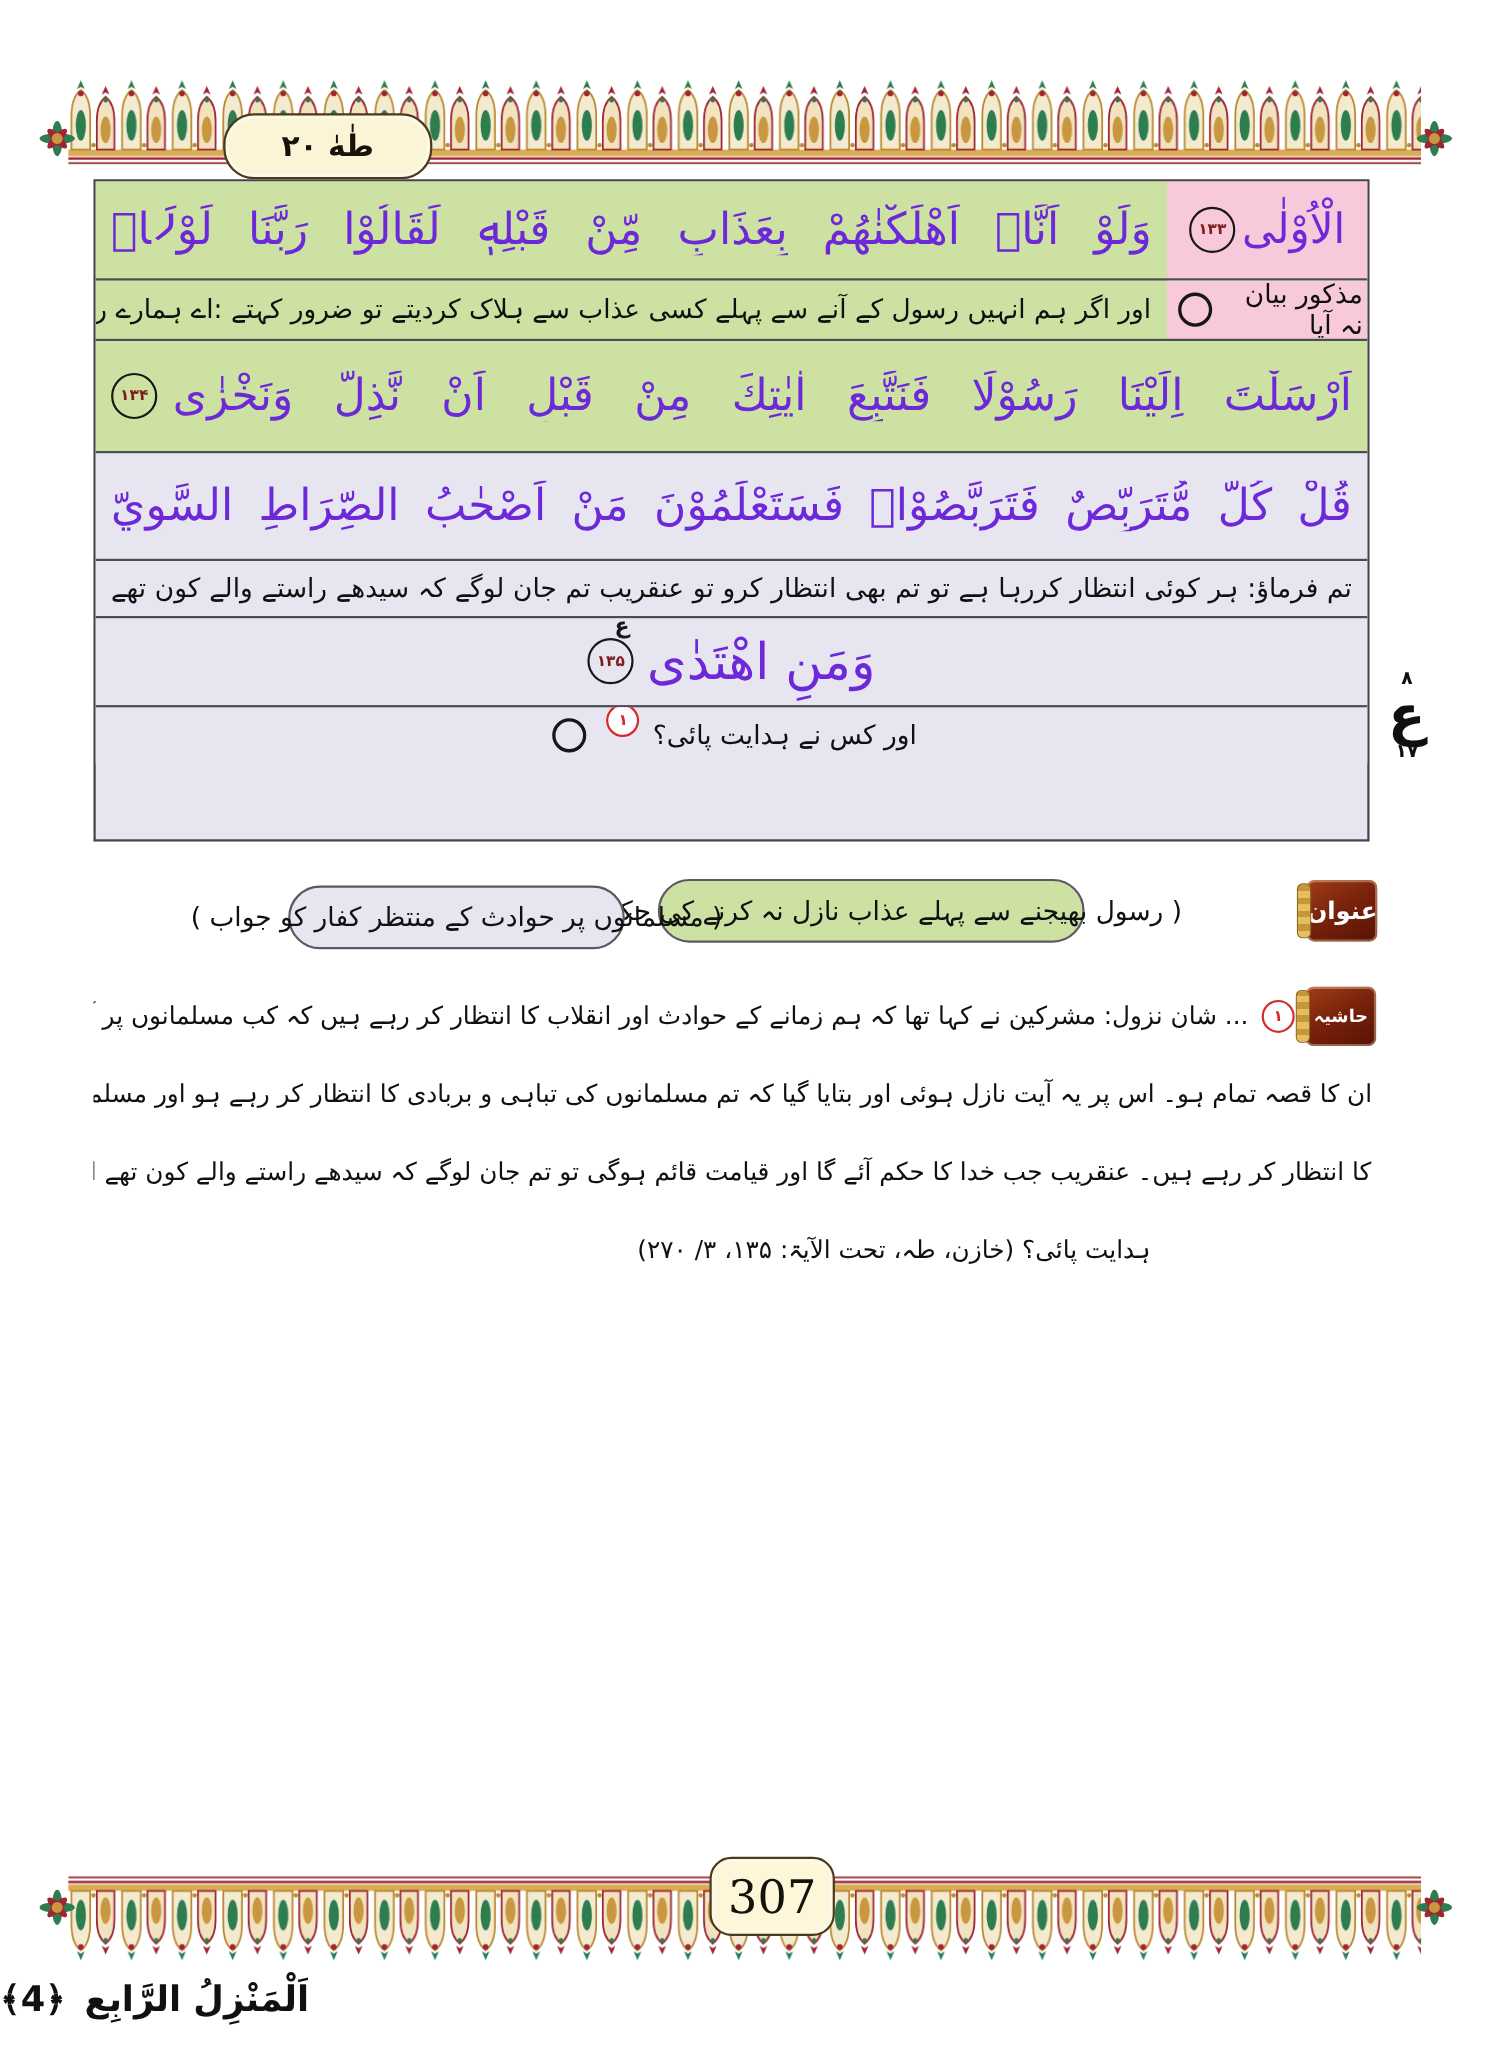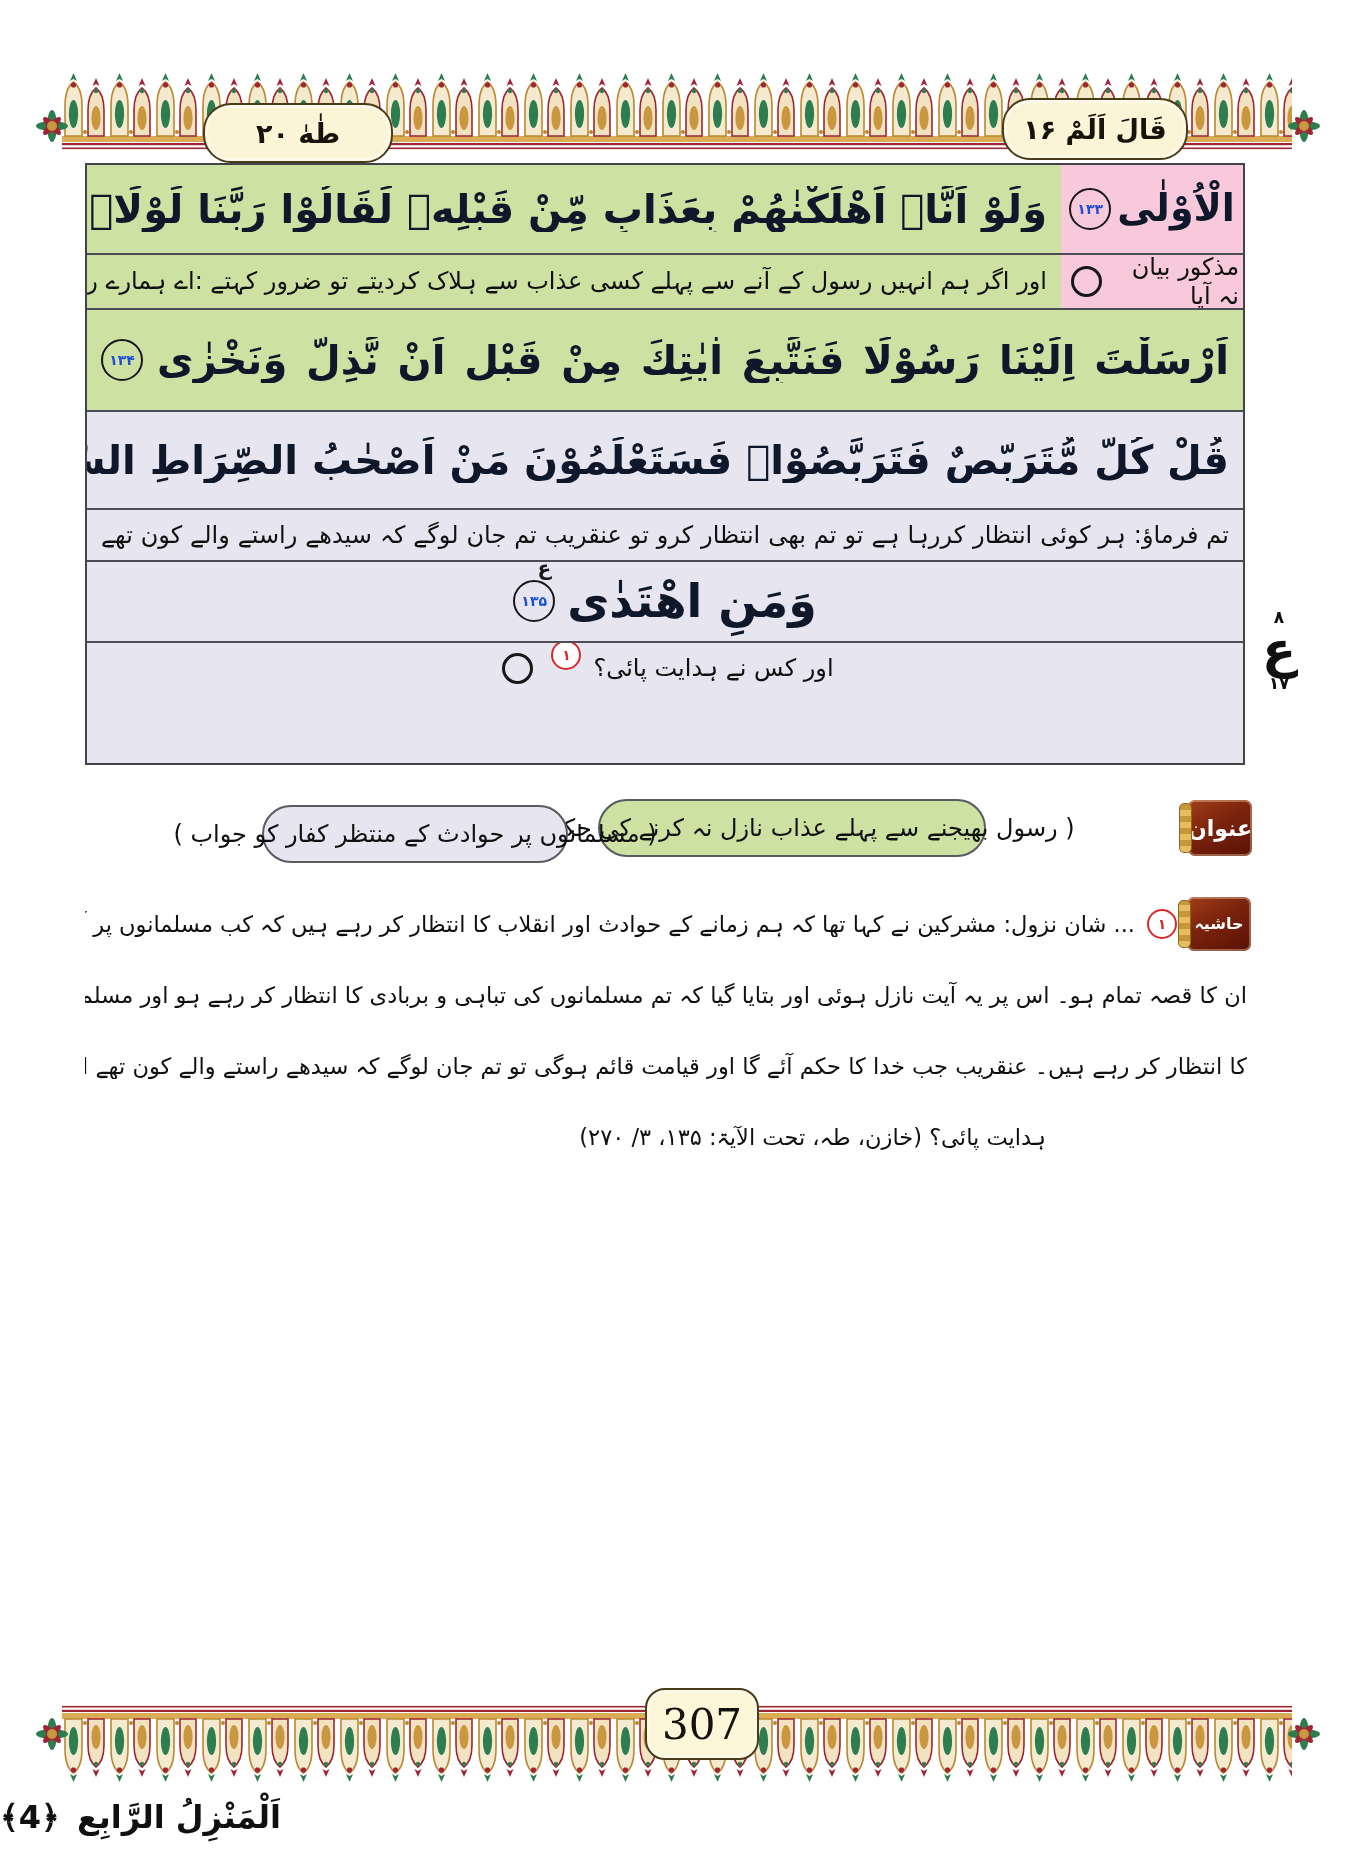--- a/index.html
+++ b/index.html
@@ -22,26 +22,26 @@
   
   .mushaf{position:absolute;left:85px;top:163px;width:1160px;height:602px;border:2px solid #43434b;
     background:#e7e6f0;display:flex;flex-direction:column;box-sizing:border-box;}
   .mrow{display:flex;direction:rtl;align-items:center;box-sizing:border-box;overflow:hidden;}
   .mrow + .mrow{border-top:2px solid #4c4c54;}
   .bg-green{background:#cde2a2;}
   .bg-lav{background:#e7e6f0;}
   .bg-pink{background:#f7c9da;}
   .pinkseg{flex:0 0 182px;height:100%;display:flex;align-items:center;justify-content:center;
     gap:6px;direction:rtl;box-sizing:border-box;padding:0 4px;}
-  .ar{font-weight:bold;font-size:40px;color:#0f172a;line-height:1.15;}
+  .ar{font-weight:normal;font-size:40px;color:#6d28d9;line-height:1.15;}
   .ur{font-size:24px;color:#101010;line-height:1.2;}
   .fill{flex:1;padding:0 14px;white-space:nowrap;text-align:justify;text-align-last:justify;overflow:hidden;}
   .centerline{flex:1;display:flex;align-items:center;justify-content:center;gap:12px;}
   .vcirc{display:inline-flex;align-items:center;justify-content:center;width:38px;height:38px;
-    border:2.5px solid #17171a;border-radius:50%;font-size:14px;font-weight:bold;color:#1d4ed8;
+    border:2.5px solid #17171a;border-radius:50%;font-size:14px;font-weight:bold;color:#7f1d1d;
     flex:0 0 auto;background:transparent;}
   .ring{display:inline-block;width:25px;height:25px;border:3px solid #17171a;border-radius:50%;
     flex:0 0 auto;margin:0 6px;vertical-align:middle;}
   .vwrap{position:relative;display:inline-flex;}
   .ain-over{position:absolute;top:-24px;right:4px;font-size:20px;font-weight:bold;color:#17171a;}
   .fn-marker{display:inline-flex;align-items:center;justify-content:center;width:26px;height:26px;
     border:2.5px solid #d42b2b;color:#d42b2b;border-radius:50%;font-size:14px;font-weight:bold;
     transform:translateY(-14px);flex:0 0 auto;background:#ffffff;}
 
   
@@ -128,23 +128,20 @@
           <ellipse rx="16" ry="5" fill="#2e7d4f"></ellipse>
       <ellipse rx="4" ry="12" transform="rotate(45)" fill="#a02433"></ellipse>
           <ellipse rx="4" ry="12" transform="rotate(-45)" fill="#a02433"></ellipse>
       <circle r="5" fill="#c9973f"></circle>
         </g>
       </svg>
   </div>
 
   <div class="cartouche cart-left">
     <span>طٰهٰ ۲۰</span>
-  </div>
-  <div class="cartouche cart-right">
-    <span>قَالَ اَلَمْ ۱۶</span>
   </div>
 
   <div class="mushaf">
 
     <div class="mrow bg-green" style="height:88px;">
       <div class="pinkseg bg-pink">
         <span class="ar" style="font-size:38px;">الْاُوْلٰى</span>
         <span class="vcirc">۱۳۳</span>
       </div>
       <div class="ar fill">وَلَوْ اَنَّاۤ اَهْلَكْنٰهُمْ بِعَذَابٍ مِّنْ قَبْلِهٖ لَقَالُوْا رَبَّنَا لَوْلَاۤ</div>

